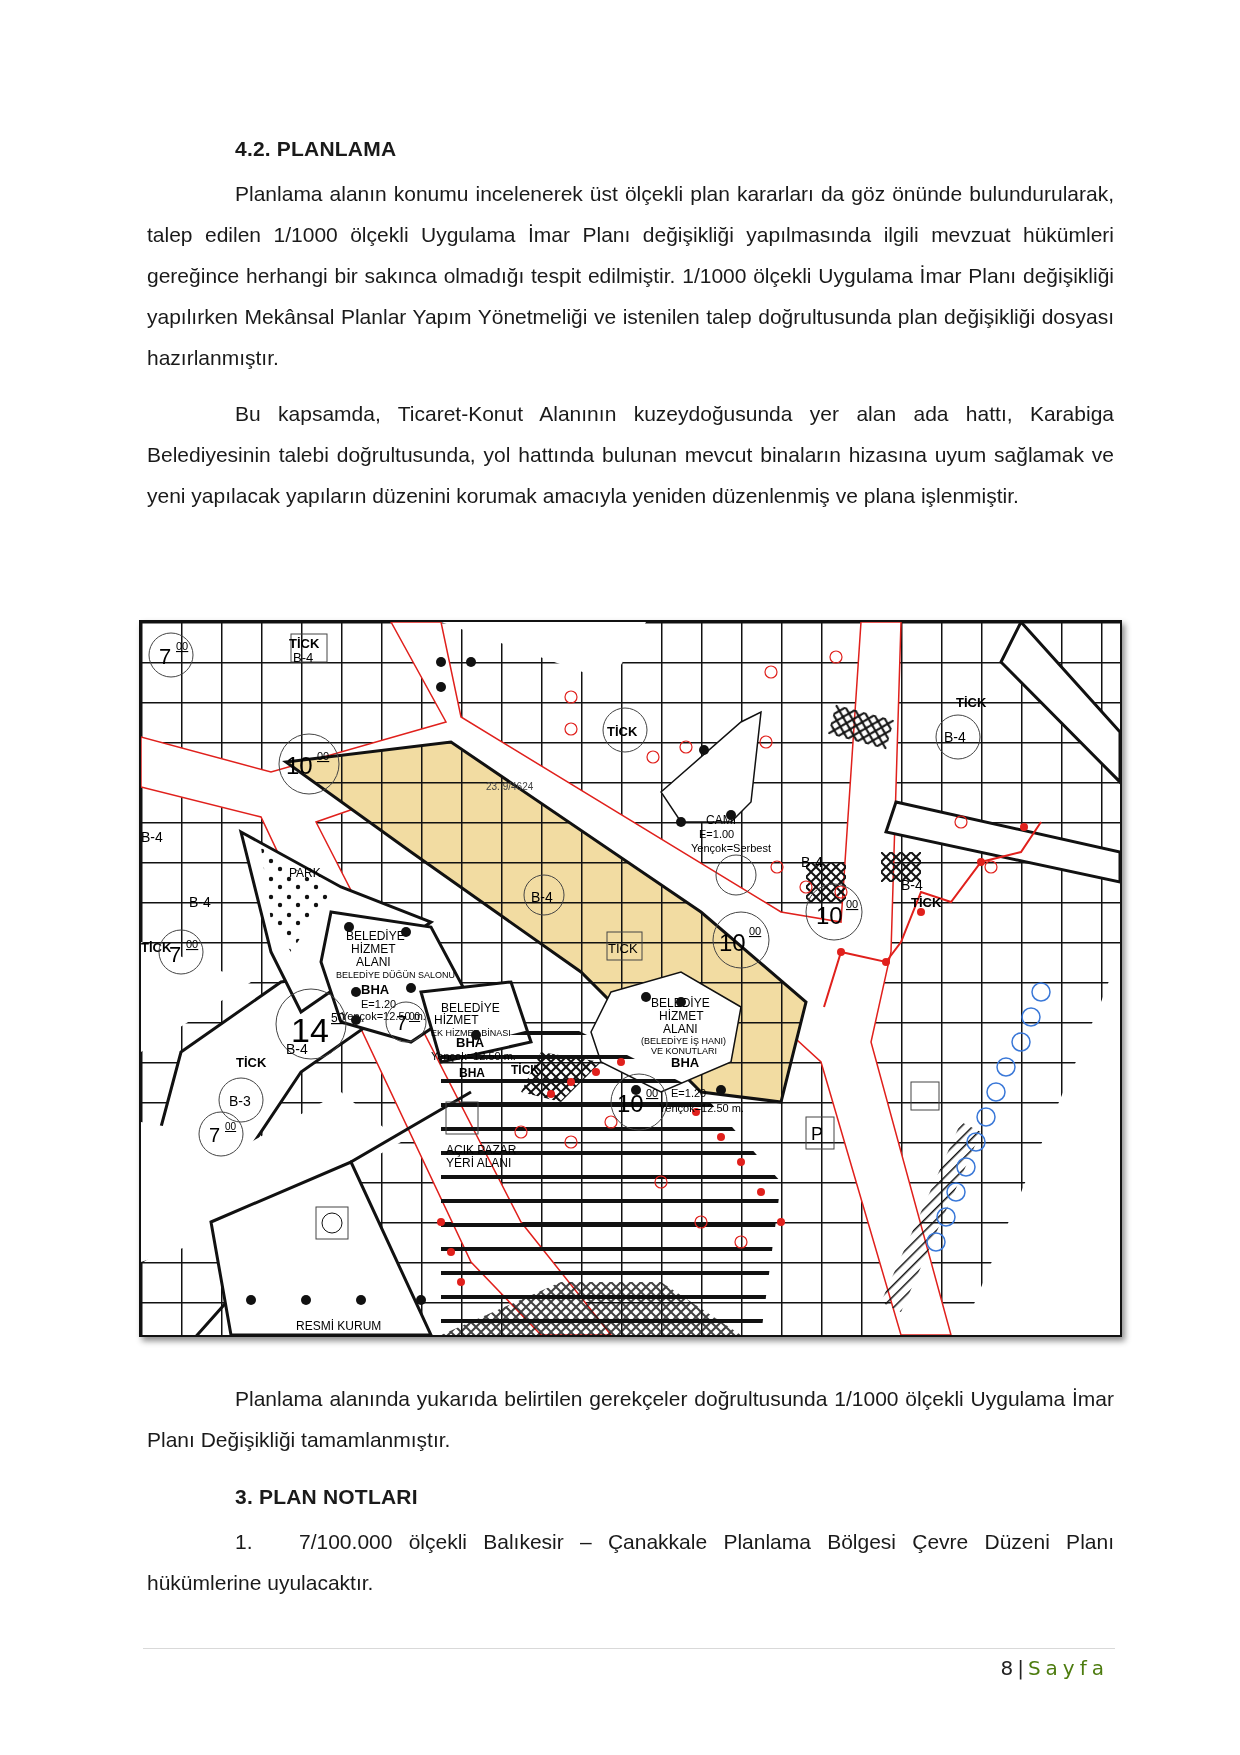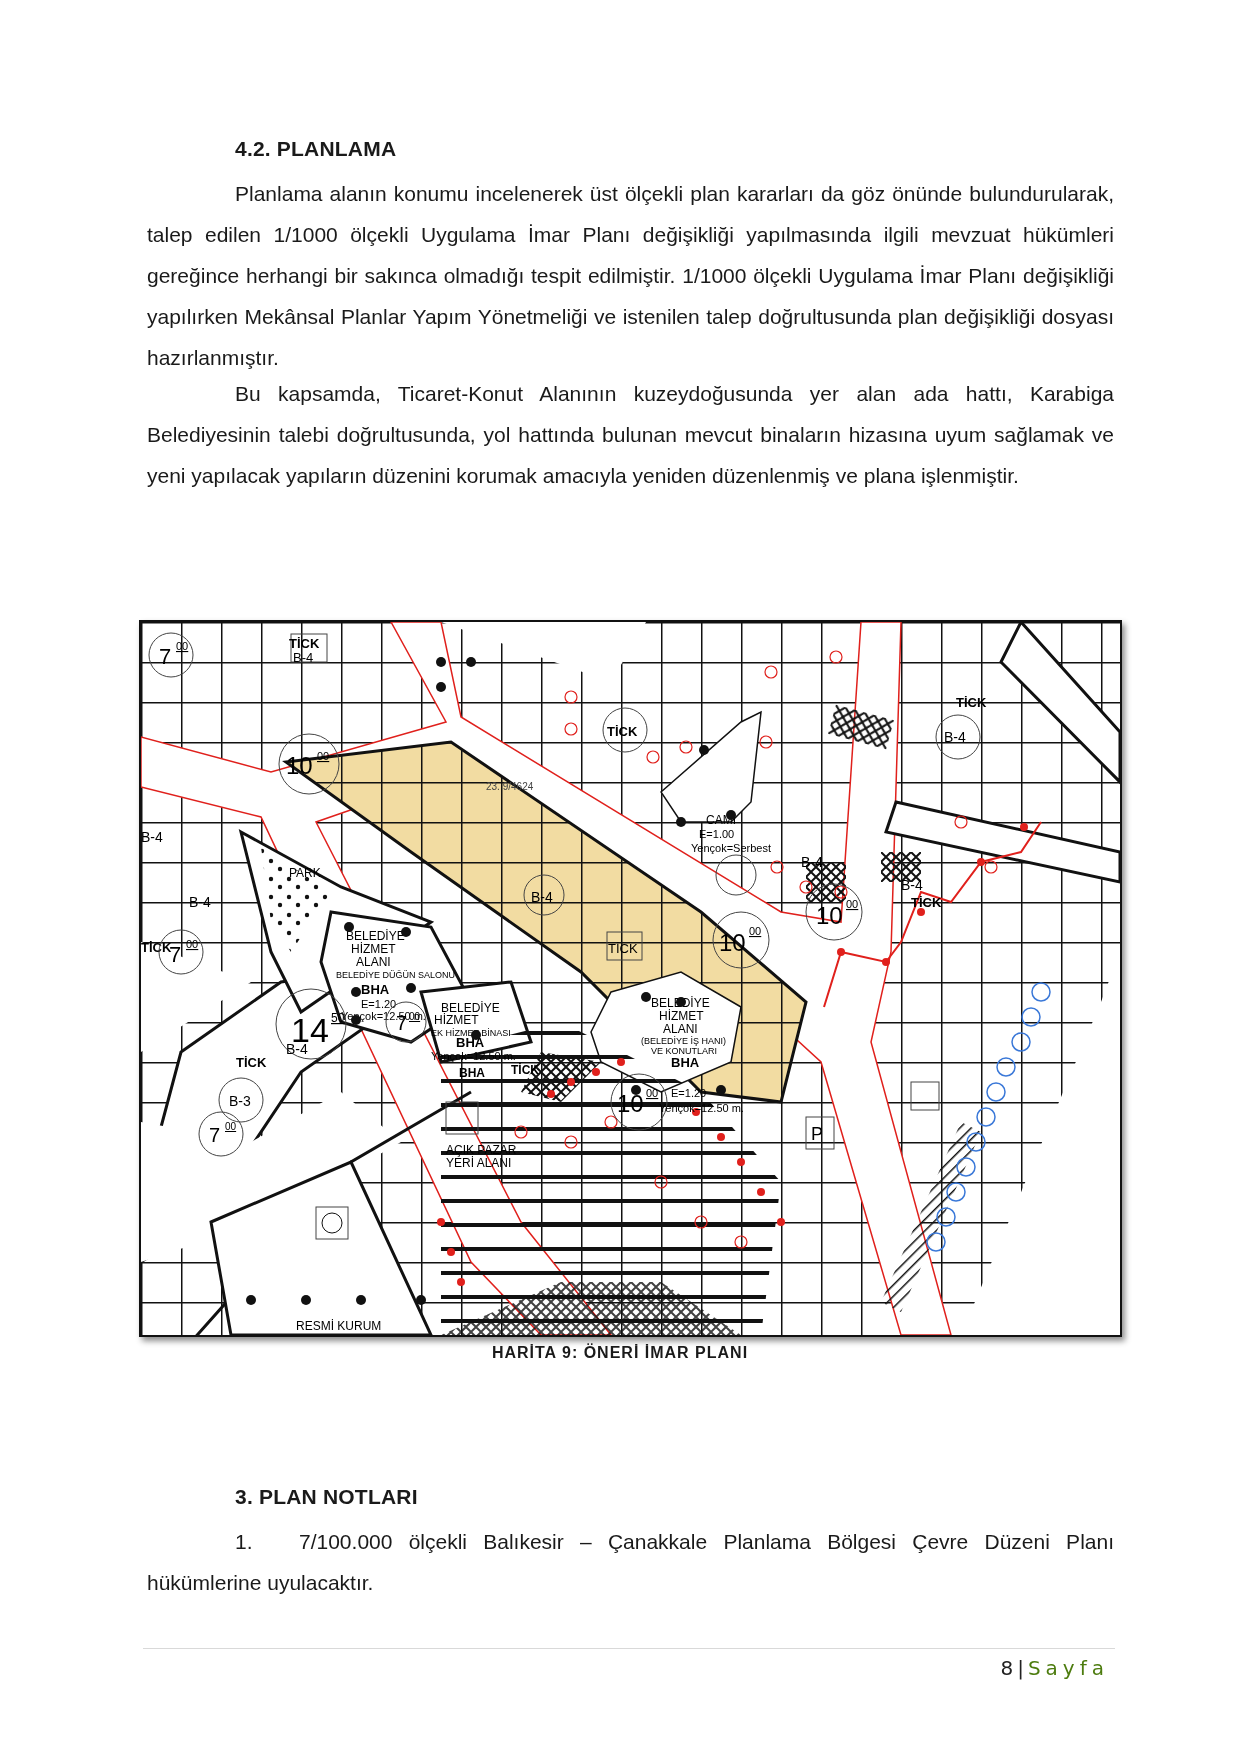--- a/index.html
+++ b/index.html
@@ -25,21 +25,21 @@
 <body>
 
 <div class="page">
 
   <div class="h2" style="top:137px;">4.2. PLANLAMA</div>
 
   <div class="para" style="top:173px;">
     <span class="indent"></span><span>Planlama alanın konumu incelenerek üst ölçekli plan kararları da göz önünde bulundurularak, talep edilen 1/1000 ölçekli Uygulama İmar Planı değişikliği yapılmasında ilgili mevzuat hükümleri gereğince herhangi bir sakınca olmadığı tespit edilmiştir. 1/1000 ölçekli Uygulama İmar Planı değişikliği yapılırken Mekânsal Planlar Yapım Yönetmeliği ve istenilen talep doğrultusunda plan değişikliği dosyası hazırlanmıştır.</span>
   </div>
 
-  <div class="para" style="top:373px;">
+  <div class="para" style="top:393px;">
     <span class="indent"></span><span>Bu kapsamda, Ticaret-Konut Alanının kuzeydoğusunda yer alan ada hattı, Karabiga Belediyesinin talebi doğrultusunda, yol hattında bulunan mevcut binaların hizasına uyum sağlamak ve yeni yapılacak yapıların düzenini korumak amacıyla yeniden düzenlenmiş ve plana işlenmiştir.</span>
   </div>
 
   <div class="map-frame">
     <svg width="979" height="713" viewBox="0 0 979 713">
       <defs>
         <pattern id="grid" width="40" height="40" patternUnits="userSpaceOnUse">
           <rect width="40" height="40" fill="none"></rect>
           <path d="M0 0 H40 M0 0 V40" stroke="#111" stroke-width="3"></path>
         </pattern>
@@ -285,22 +285,24 @@
           <circle cx="495" cy="468" r="5"></circle>
         <circle cx="580" cy="468" r="5"></circle>
           <circle cx="110" cy="678" r="5"></circle>
           <circle cx="165" cy="678" r="5"></circle>
         <circle cx="220" cy="678" r="5"></circle>
           <circle cx="280" cy="678" r="5"></circle>
       </g>
     </svg>
   </div>
 
-  <div class="caption">HARİTA 9: ÖNERİ İMAR PLANI</div>
-
+
+  <div class="para" style="top:1378px;">
+    <span class="indent"></span><span>Planlama alanında yukarıda belirtilen gerekçeler doğrultusunda 1/1000 ölçekli Uygulama İmar Planı Değişikliği tamamlanmıştır.</span>
+  </div>
 
   <div class="h2" style="top:1485px;">3. PLAN NOTLARI</div>
 
   <div class="para" style="top:1521px;">
     <span class="indent"></span><span class="list-num">1.</span><span>7/100.000 ölçekli Balıkesir – Çanakkale Planlama Bölgesi Çevre Düzeni Planı hükümlerine uyulacaktır.</span>
   </div>
 
   <div class="footer-line"></div>
   <div class="footer">
     <span class="num">8</span><span class="sep">|</span><span class="word">Sayfa</span>

